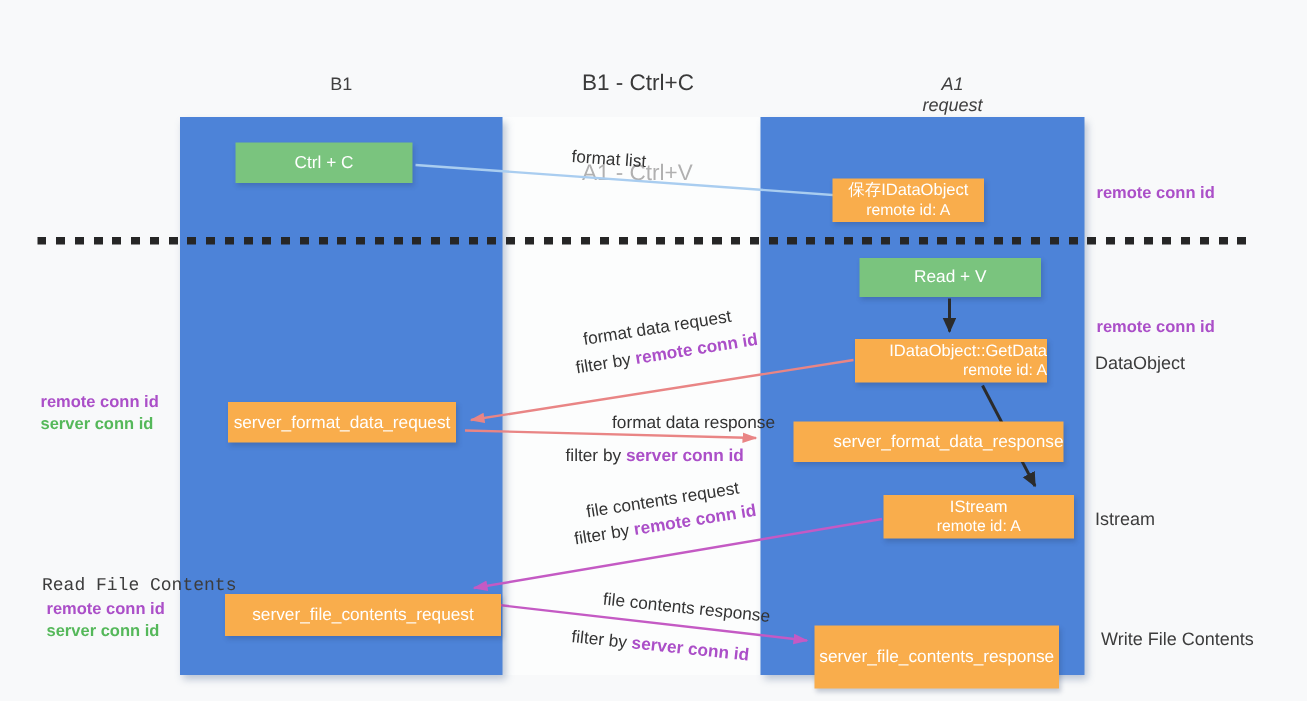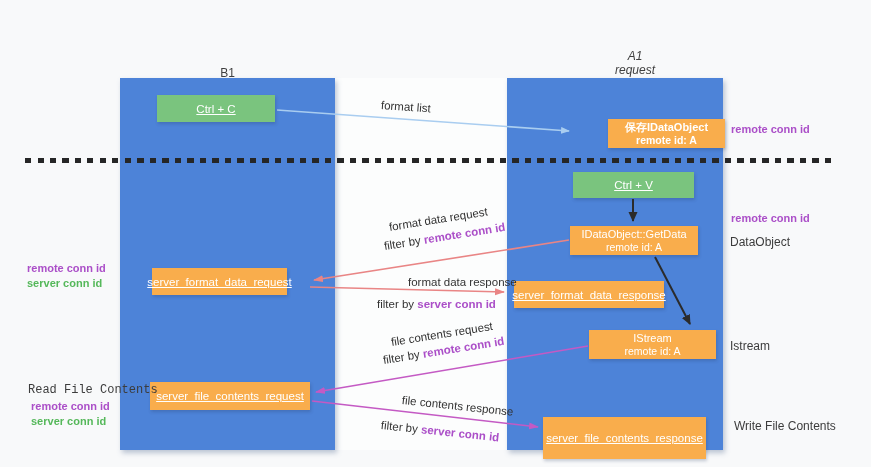--- a/index.html
+++ b/index.html
@@ -23,41 +23,45 @@
   .midstrip{background:rgba(255,255,255,0.6);}
   .node{
     display:flex;flex-direction:column;align-items:center;justify-content:center;
     color:#fff;text-align:center;
     box-shadow:1px 2px 3px rgba(40,60,100,0.25);
   }
   .orange{background:#f9ad4c;}
   .green{background:#7ac47e;}
   .node .l1{font-size:11px;line-height:13px;}
   .node .l2{font-size:10.5px;line-height:13px;}
-  .single{font-size:11.5px;text-decoration:underline;}
+  .single{font-size:11.5px;}
   .flow-label{
     font-size:11.5px;color:#333;white-space:nowrap;transform-origin:left center;
   }
   .purple{color:#ab4fc8;font-weight:bold;}
   .greenTxt{color:#55b85a;font-weight:bold;}
   .annot{font-size:12px;color:#3c3c3c;white-space:nowrap;}
   .annot-sm{font-size:11px;line-height:15px;white-space:nowrap;}
   .dashline{
     height:5px;
     background:repeating-linear-gradient(to right,#262626 0px,#262626 6px,transparent 6px,transparent 12.5px);
   }
   svg.arrows{position:absolute;left:0;top:0;pointer-events:none;}
 </style>
 </head>
 <body>
 
 <div id="stage">
 
+  <div class="abs title" style="left:388px;top:6px;">
+    <div>B1 - Ctrl+C</div>
+    <div>A1 - Ctrl+V</div>
+  </div>
 
-  <div class="abs lane-header" style="left:120px;top:49px;width:215px;margin-top:17px;">
+  <div class="abs lane-header" style="left:120px;top:49px;width:215px;">
     <div>B1</div>
   </div>
   <div class="abs lane-header" style="left:527px;top:49px;width:216px;font-style:italic;">
     <div>A1</div>
     <div>request</div>
   </div>
 
   <div class="abs midstrip" style="left:335px;top:78px;width:172px;height:372px;"></div>
 
   <div class="abs lane" style="left:120px;top:78px;width:215px;height:372px;"></div>
@@ -86,48 +90,48 @@
     <line x1="310" y1="287" x2="504" y2="292" stroke="#e98585" stroke-width="1.6" marker-end="url(#m-salmon)"></line>
     <line x1="655" y1="257" x2="690" y2="324" stroke="#2b2b2b" stroke-width="2" marker-end="url(#m-black)"></line>
     <line x1="588" y1="346" x2="316" y2="392" stroke="#c45ac4" stroke-width="1.6" marker-end="url(#m-magenta)"></line>
     <line x1="312" y1="401" x2="538" y2="427" stroke="#c45ac4" stroke-width="1.6" marker-end="url(#m-magenta)"></line>
   </svg>
 
   <div class="abs node green single" style="left:157px;top:95px;width:118px;height:27px;">
     <span>Ctrl + C</span>
   </div>
 
-  <div class="abs node orange" style="left:608px;top:119px;width:117px;height:29px;font-weight:bold;">
+  <div class="abs node orange" style="left:555px;top:119px;width:101px;height:29px;">
     <span class="l1">保存IDataObject</span>
     <span class="l2">remote id: A</span>
   </div>
 
   <div class="abs node green single" style="left:573px;top:172px;width:121px;height:26px;">
-    <span>Ctrl + V</span>
+    <span>Read + V</span>
   </div>
 
-  <div class="abs node orange" style="left:570px;top:226px;width:128px;height:29px;">
+  <div class="abs node orange" style="left:570px;top:226px;width:128px;height:29px;align-items:flex-end;">
     <span class="l1">IDataObject::GetData</span>
     <span class="l2">remote id: A</span>
   </div>
 
-  <div class="abs node orange single" style="left:152px;top:268px;width:135px;height:27px;">
+  <div class="abs node orange single" style="left:152px;top:268px;width:152px;height:27px;">
     <span>server_format_data_request</span>
   </div>
 
-  <div class="abs node orange single" style="left:514px;top:281px;width:150px;height:27px;">
+  <div class="abs node orange single" style="left:529px;top:281px;width:180px;height:27px;align-items:flex-end;">
     <span>server_format_data_response</span>
   </div>
 
   <div class="abs node orange" style="left:589px;top:330px;width:127px;height:29px;">
     <span class="l1">IStream</span>
     <span class="l2">remote id: A</span>
   </div>
 
-  <div class="abs node orange single" style="left:150px;top:382px;width:160px;height:28px;">
+  <div class="abs node orange single" style="left:150px;top:396px;width:184px;height:28px;">
     <span>server_file_contents_request</span>
   </div>
 
   <div class="abs node orange single" style="left:543px;top:417px;width:163px;height:42px;">
     <span>server_file_contents_response</span>
   </div>
 
   <div class="abs flow-label" style="left:381px;top:99px;transform:rotate(4deg);">format list</div>
 
   <div class="abs flow-label" style="left:389px;top:221px;transform:rotate(-9deg);">format data request</div>

